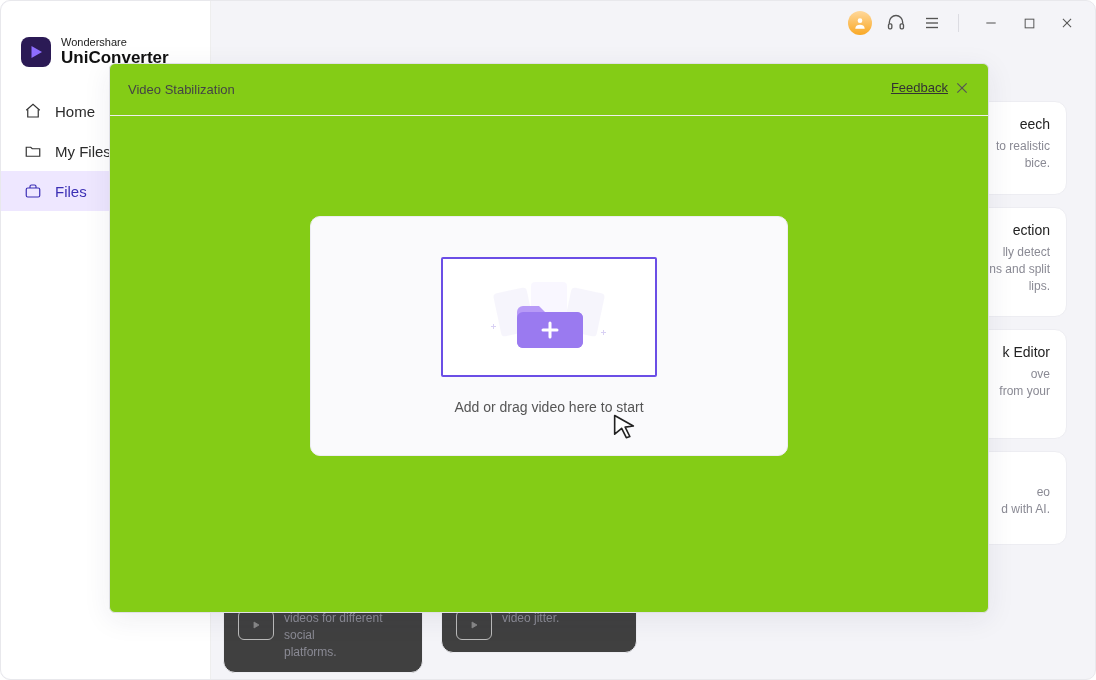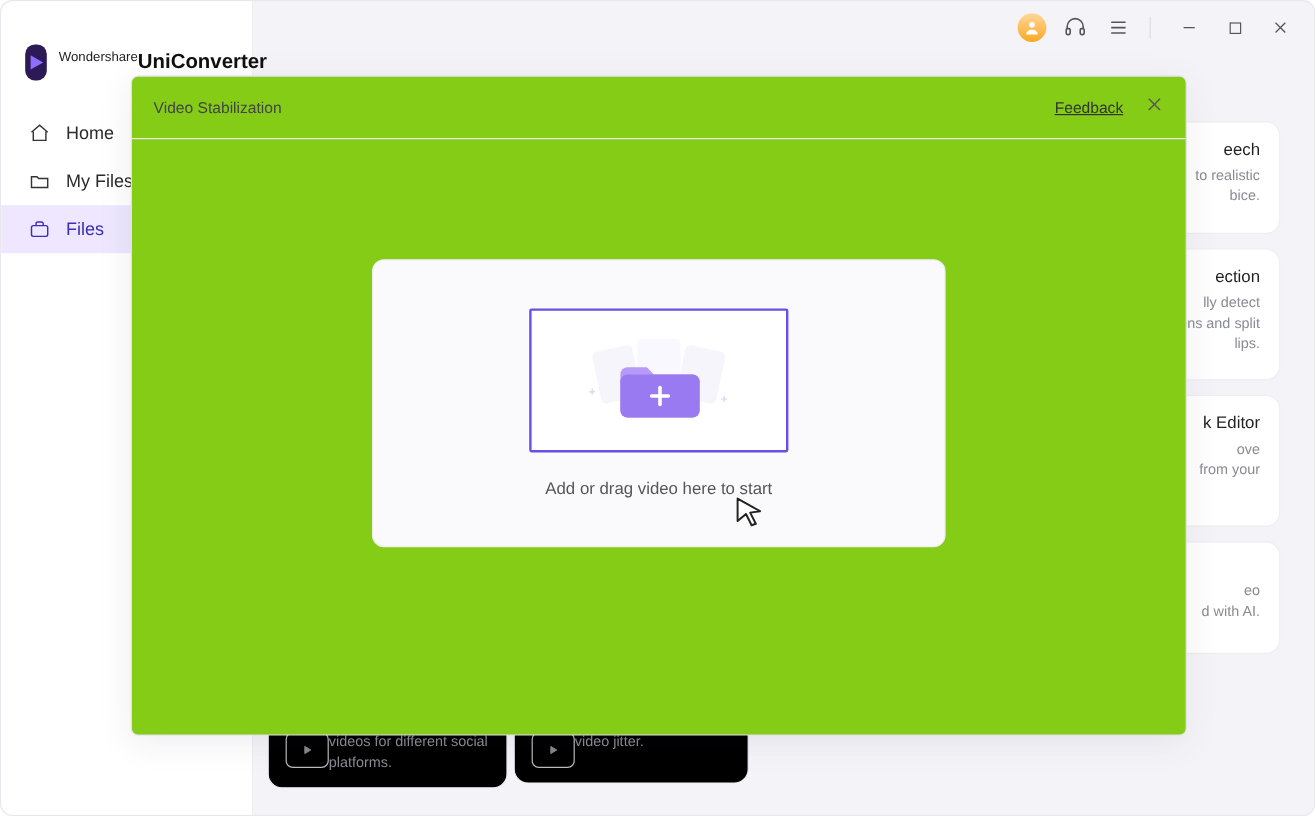--- a/index.html
+++ b/index.html
@@ -12,48 +12,48 @@
     .titlebar .iconbtn { width: 24px; height: 24px; display:flex; align-items:center; justify-content:center; color:#666; cursor:pointer;}
     .avatar { width: 26px; height: 26px; border-radius: 50%; background: linear-gradient(#ffd89b,#f9a825); display:flex; align-items:center; justify-content:center;}
     .headset svg, .hamburger svg { stroke:#555; }
     .winctrl { display:flex; align-items:center; gap:14px; margin-left:6px; }
     .vdiv { width:1px; height:18px; background:#dcdce2; margin:0 2px;}
 
     
     .sidebar { position:absolute; left:0; top:0; bottom:0; width:210px; background:#fff; border-right:1px solid #eee; border-top-left-radius:10px; border-bottom-left-radius:10px; padding-top:30px;}
     .logo { display:flex; align-items:center; gap:10px; padding:6px 20px 24px 20px;}
     .logo-mark { width:30px; height:30px; border-radius:8px; background:#2b1a55; display:flex; align-items:center; justify-content:center;}
-    .logo-name { display:flex; flex-direction:row; line-height:1.05;}
+    .logo-name { display:flex; flex-direction:column; line-height:1.05;}
     .logo-small { font-size:11px; color:#222;}
     .logo-big { font-size:17px; font-weight:700; color:#111;}
     .nav-item { display:flex; align-items:center; gap:12px; padding:10px 22px; color:#2b2b2b; font-size:15px; cursor:pointer; border-radius:0;}
     .nav-item.active { background:#eee7ff; color:#3b2fb5; font-weight:500;}
     .nav-icon { width:20px; height:20px; display:flex; align-items:center; justify-content:center; color:#3a3a3a;}
 
     
     .bgcard { position:absolute; right:28px; width:190px; background:#fff; border:1px solid #ededf2; border-radius:12px; padding:14px 16px; color:#555; }
     .bgcard .title { font-size:14px; color:#222; font-weight:500; margin-bottom:6px;}
     .bgcard .desc { font-size:12px; color:#8a8a94; line-height:1.4; }
     .card1 { top:100px; height:94px; }
     .card2 { top:206px; height:110px; }
     .card3 { top:328px; height:110px; }
     .card4 { top:450px; height:94px; }
 
     
-    .toolcard { position:absolute; background:#000000; border:1px solid #ededf2; border-radius:12px; padding:12px 14px; display:flex; }
+    .toolcard { position:absolute; background:#404040; border:1px solid #ededf2; border-radius:12px; padding:12px 14px; display:flex; gap:10px; }
     .toolcard .iconbox { width:36px; height:30px; border:1.5px solid #bbb; border-radius:6px; display:flex; align-items:center; justify-content:center; flex-shrink:0;}
     .toolcard .desc { font-size:12px; color:#8a8a94; line-height:1.4;}
     .tc1 { left:222px; top:596px; width:200px; }
-    .tc2 { left:427px; top:596px; width:196px; }
+    .tc2 { left:440px; top:596px; width:196px; }
 
     
     .modal { position:absolute; left:108px; top:62px; width:880px; height:550px; background:#84cc16; border:1px solid #e0e0e6; border-radius:6px; box-shadow:0 6px 28px rgba(40,40,80,0.08);}
     .modal-header { height:52px; display:flex; align-items:center; padding:0 18px; border-bottom:1px solid #eee; justify-content:space-between;}
     .modal-title { font-size:13px; color:#444;}
-    .modal-right { display:flex; align-items:center; gap:18px;}
+    .modal-right { display:flex; align-items:flex-start; gap:6px;}
     .feedback { font-size:13px; color:#333; text-decoration:underline; cursor:pointer;}
     .modal-close { cursor:pointer; color:#555;}
 
     .modal-body { position:relative; height:calc(100% - 52px - 56px); display:flex; align-items:center; justify-content:center;}
 
     .dropzone-outer { width:478px; height:240px; background:#fafafc; border:1px solid #ededf2; border-radius:10px; display:flex; flex-direction:column; align-items:center; justify-content:center; gap:22px;}
     .dropzone { width:216px; height:120px; border:2.5px solid #6b4ee6; background:#fff; border-radius:2px; display:flex; align-items:center; justify-content:center; cursor:pointer; position:relative;}
     .dropprompt { font-size:14px; color:#555;}
     .cursor-svg { position:absolute; left:604px; top:355px; pointer-events:none; }
 

